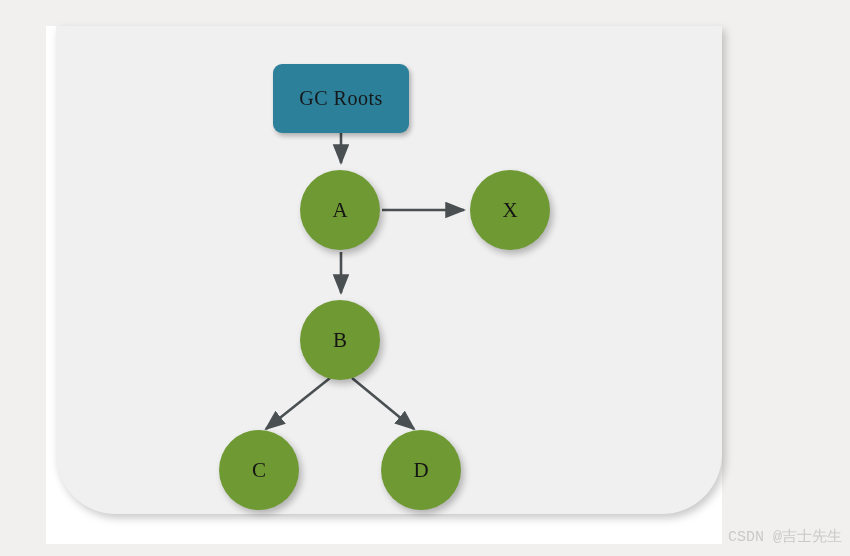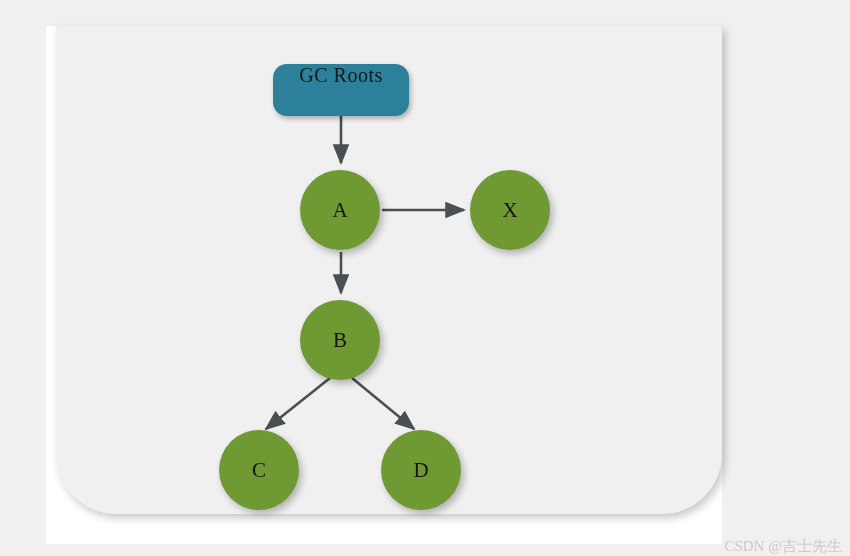--- a/index.html
+++ b/index.html
@@ -53,24 +53,25 @@
     height: 556px;
     pointer-events: none;
   }
 
   
   #gc-roots-box {
     position: absolute;
     left: 273px;
     top: 64px;
     width: 136px;
-    height: 52px;
+    height: 69px;
     background: #2d8099;
-    border-radius: 14px;
+    border-radius: 9px;
     display: flex;
+    align-items: center;
     justify-content: center;
     box-shadow: 2px 3px 5px rgba(0,0,0,0.28);
   }
   #gc-roots-box .box-label {
     font-family: "Liberation Serif", serif;
     font-size: 20px;
     color: #15181a;
     letter-spacing: 0.5px;
     white-space: nowrap;
   }
@@ -96,22 +97,22 @@
   #node-a { left: 300px; top: 170px; }
   #node-x { left: 470px; top: 170px; }
   #node-b { left: 300px; top: 300px; }
   #node-c { left: 219px; top: 430px; }
   #node-d { left: 381px; top: 430px; }
 
   
   #watermark {
     position: absolute;
     right: 8px;
-    bottom: 0;
-    font-family: Liberation Serif, serif;
+    bottom: 10px;
+    font-family: Liberation Mono, monospace;
     font-size: 15px;
     color: #c9c9c9;
     white-space: nowrap;
   }
 </style>
 </head>
 <body>
 
 <div id="doc-panel">
   <div id="diagram-canvas"></div>

